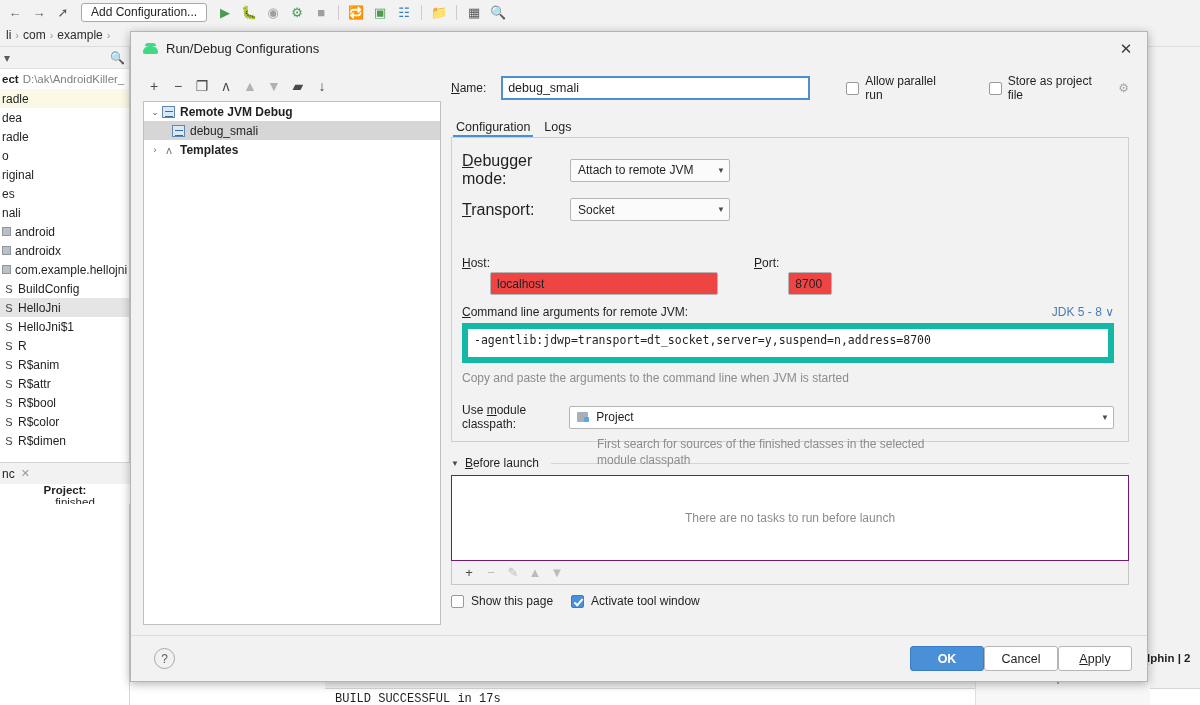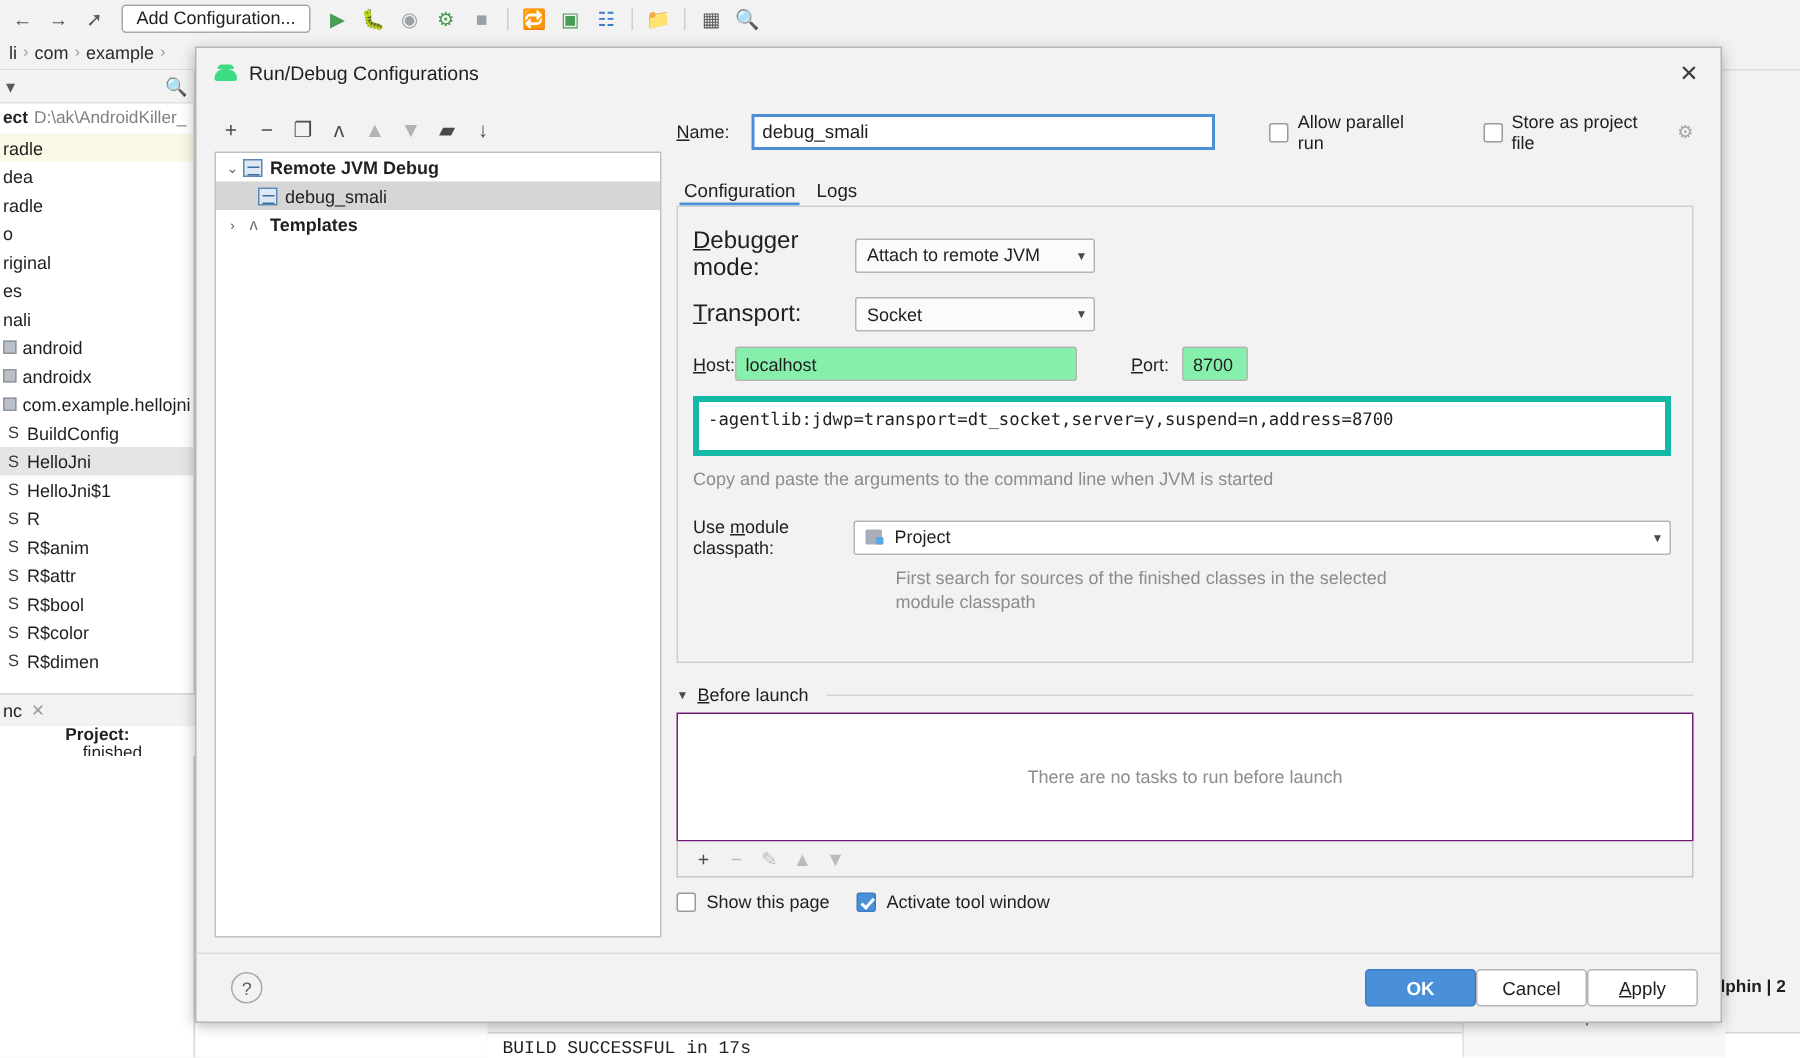--- a/index.html
+++ b/index.html
@@ -386,41 +386,42 @@
   .combo .arrow {
     margin-left: auto; padding-left: 10px;
     color: #4a4a4a; font-size: 8px;
   }
   .combo.w160 { width: 160px; }
   .combo.wide { width: 100%; background: #ffffff; }
 
   .txtfield {
     height: 23px;
     border: 1px solid #b5b5b5;
-    background: #86efac;
+    background: #ef4444;
     display: flex; align-items: center;
     font-size: 12px;
     padding: 0 6px;
     border-radius: 2px;
+    margin-top: 41px;
   }
   .host-field { width: 228px; }
   .port-field { width: 44px; }
 
   .cmd-head {
     display: flex; align-items: center;
     margin-bottom: 4px;
   }
   .cmd-head .jdk {
     margin-left: auto;
     color: #4a7cb5;
     font-size: 12px;
     cursor: pointer;
   }
   .cmd-area {
-    border: 4px solid #14b8a6;
+    border: 6px solid #14b8a6;
     background: #ffffff;
     height: 40px;
     padding: 4px 6px;
     font-family: "DejaVu Sans Mono", monospace;
     font-size: 11.5px;
     color: #1f1f1f;
     white-space: pre;
     overflow: hidden;
   }
   .hint {
@@ -745,20 +746,27 @@
           </span>
         </div>
 
         <div class="frow">
           <span class="lbl" style="width:28px"><u>H</u>ost:</span>
           <span class="txtfield host-field">localhost</span>
           <span class="lbl" style="margin-left:36px;margin-right:9px"><u>P</u>ort:</span>
           <span class="txtfield port-field">8700</span>
         </div>
 
+        <div class="cmd-head">
+          <span class="lbl"><u>C</u>ommand line arguments for remote JVM:</span>
+          <span class="jdk">
+            <span>JDK 5 - 8</span>
+            <span>∨</span>
+          </span>
+        </div>
         <div class="cmd-area">-agentlib:jdwp=transport=dt_socket,server=y,suspend=n,address=8700</div>
         <div class="hint">Copy and paste the arguments to the command line when JVM is started</div>
 
         <div class="frow" style="margin-top:18px;margin-bottom:2px">
           <span class="lbl" style="width:129px">Use <u>m</u>odule classpath:</span>
           <span class="combo wide">
             <span class="proj-ico"></span>
             <span>Project</span>
             <span class="arrow">▼</span>
           </span>

